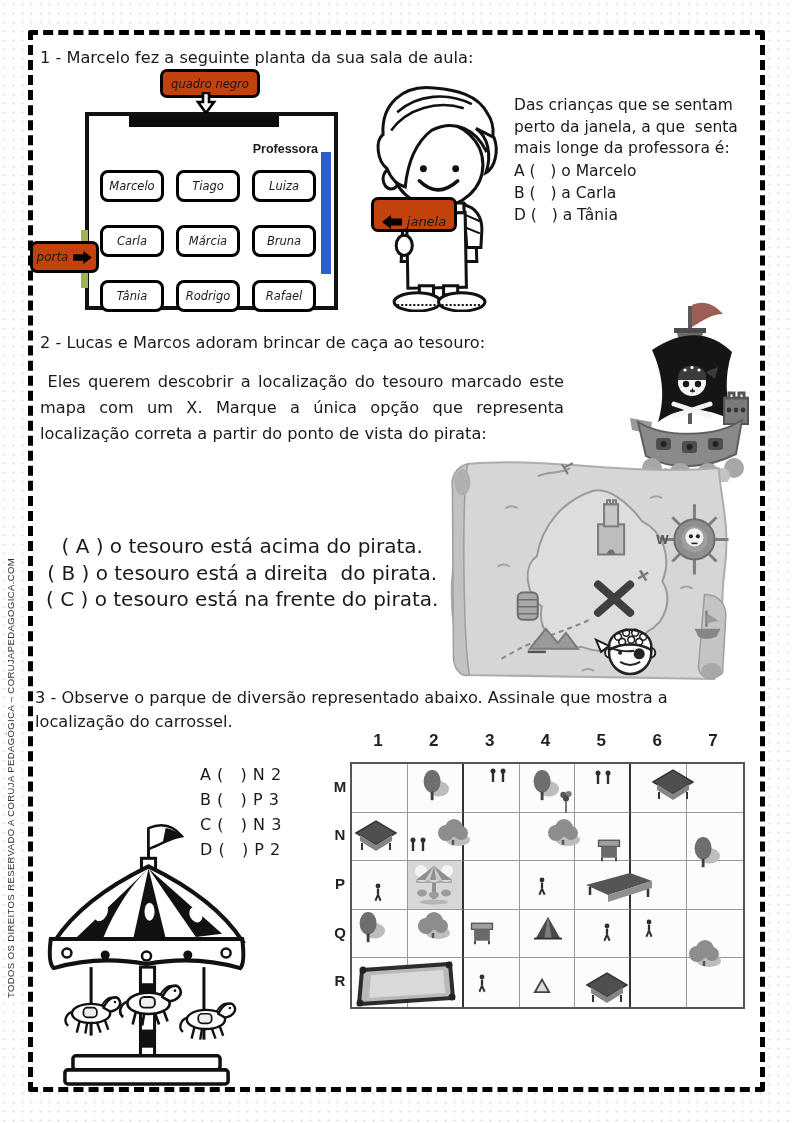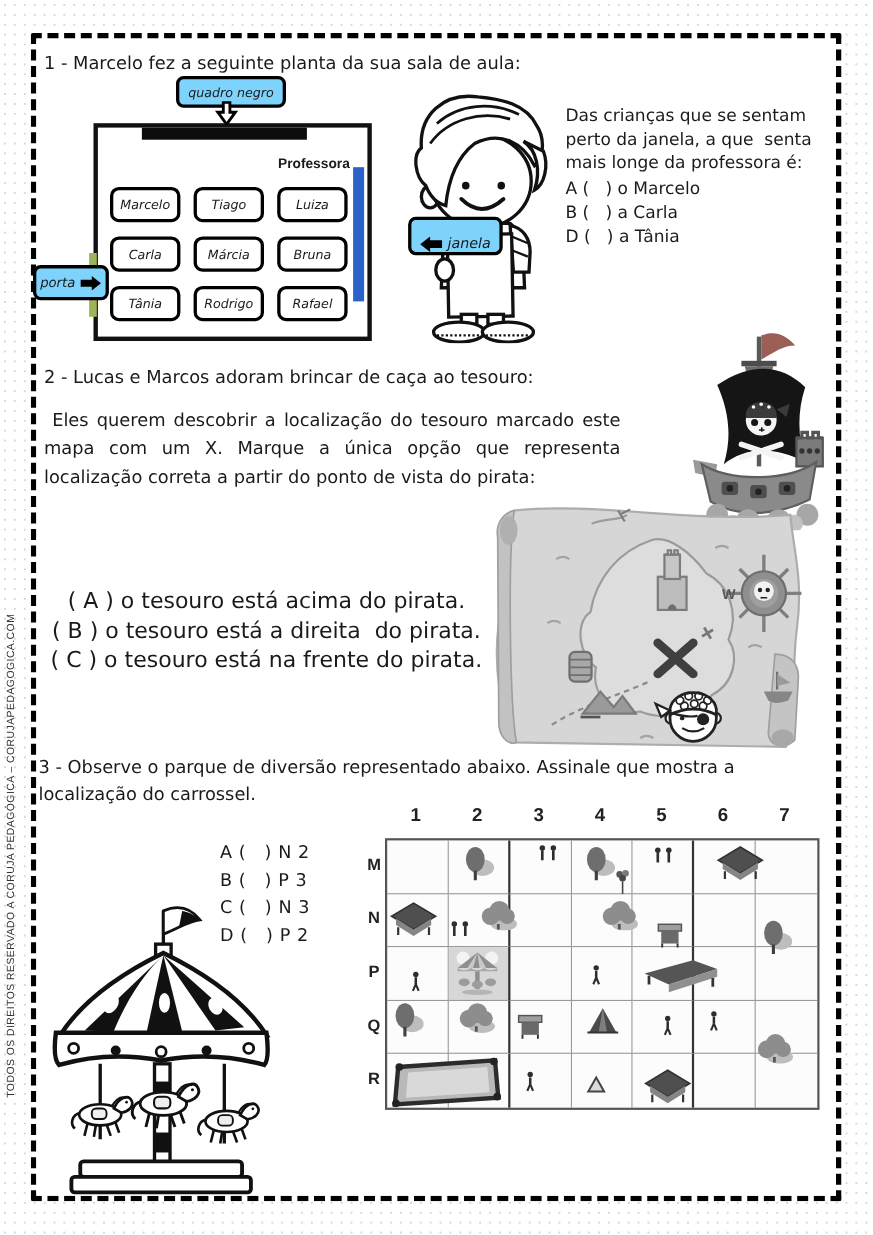--- a/index.html
+++ b/index.html
@@ -34,40 +34,40 @@
   .opt-list{list-style:none;margin:0;padding:0;position:absolute;}
   .opt-list li{white-space:pre-wrap;}
   #q1-block{position:absolute;left:514px;top:95px;width:250px;}
   #q1-question{font-size:15.5px;line-height:21.5px;white-space:pre-wrap;}
   #q1-options{position:static;font-size:15.5px;line-height:22px;}
   #q2-options{left:46px;top:533px;font-size:20px;line-height:26.5px;text-align:center;}
   #q3-options{left:200px;top:762px;font-size:16px;line-height:25px;letter-spacing:.5px;}
 
   
   .label-box{
-    position:absolute;background:#7dd3fc;border:3px solid #000;border-radius:7px;
+    position:absolute;background:#c2410c;border:3px solid #000;border-radius:7px;
     display:flex;align-items:center;justify-content:center;gap:5px;
     font-size:11.5px;font-style:italic;z-index:4;
   }
   #board-label{left:160px;top:69px;width:94px;height:23px;}
   #board-arrow{position:absolute;left:195px;top:92px;z-index:4;}
   .classroom{
     position:absolute;left:85px;top:112px;width:245px;height:190px;
     border:4px solid #111;background:#fff;z-index:2;
   }
   .blackboard{position:absolute;left:40px;top:0;width:150px;height:11px;background:#0c0c0c;}
   .teacher{
     position:absolute;right:16px;top:26px;
     font-family:"Liberation Sans",sans-serif;font-weight:bold;font-size:12.5px;
   }
   .window-bar{position:absolute;right:3px;top:36px;width:10px;height:122px;}
   .door-bar{position:absolute;left:-8px;top:114px;width:7px;height:58px;}
   .desks{
     position:absolute;left:11px;top:54px;
-    display:grid;grid-template-columns:repeat(3,64px);gap:13px 12px;
+    display:grid;grid-template-columns:repeat(3,64px);gap:23px 12px;
   }
   .desk{
     height:26px;border:3px solid #000;border-radius:8px;background:#fff;
     display:flex;align-items:center;justify-content:center;
     font-size:11.5px;font-style:italic;
   }
   #janela-label{left:371px;top:197px;width:80px;height:29px;font-size:13px;align-items:flex-end;}
   #porta-label{left:30px;top:241px;width:63px;height:26px;font-size:12px;}
 
   

